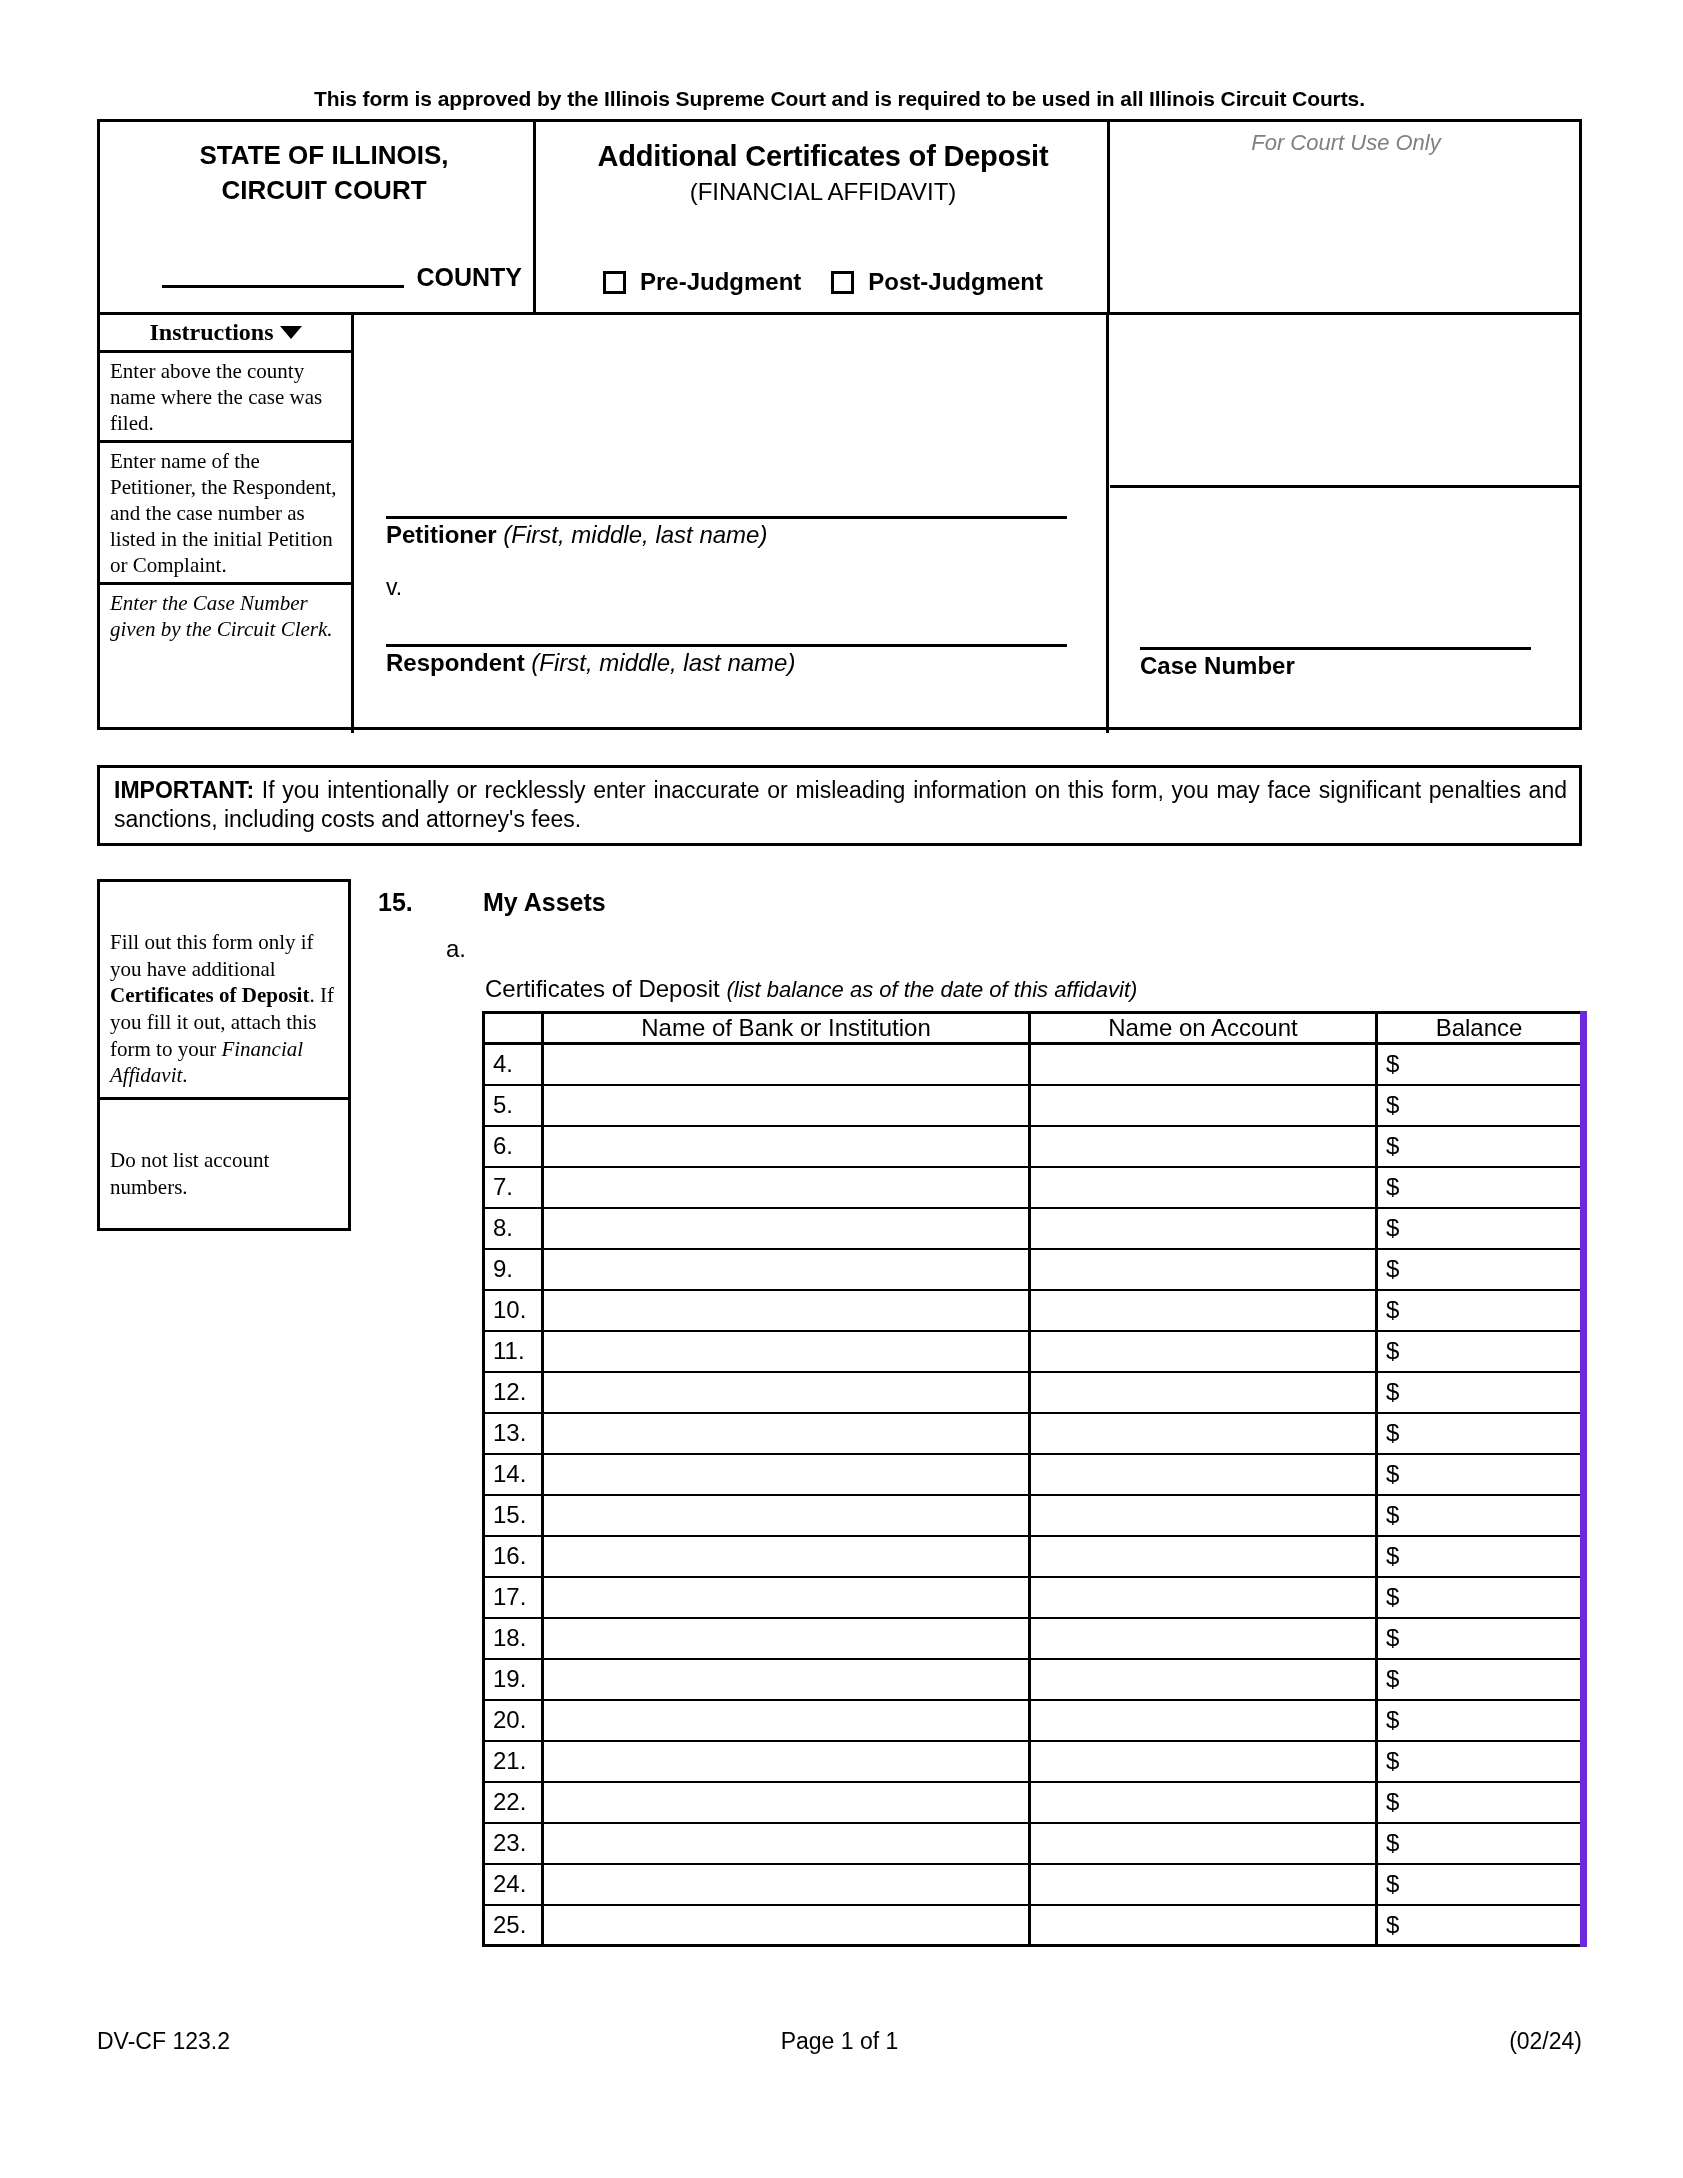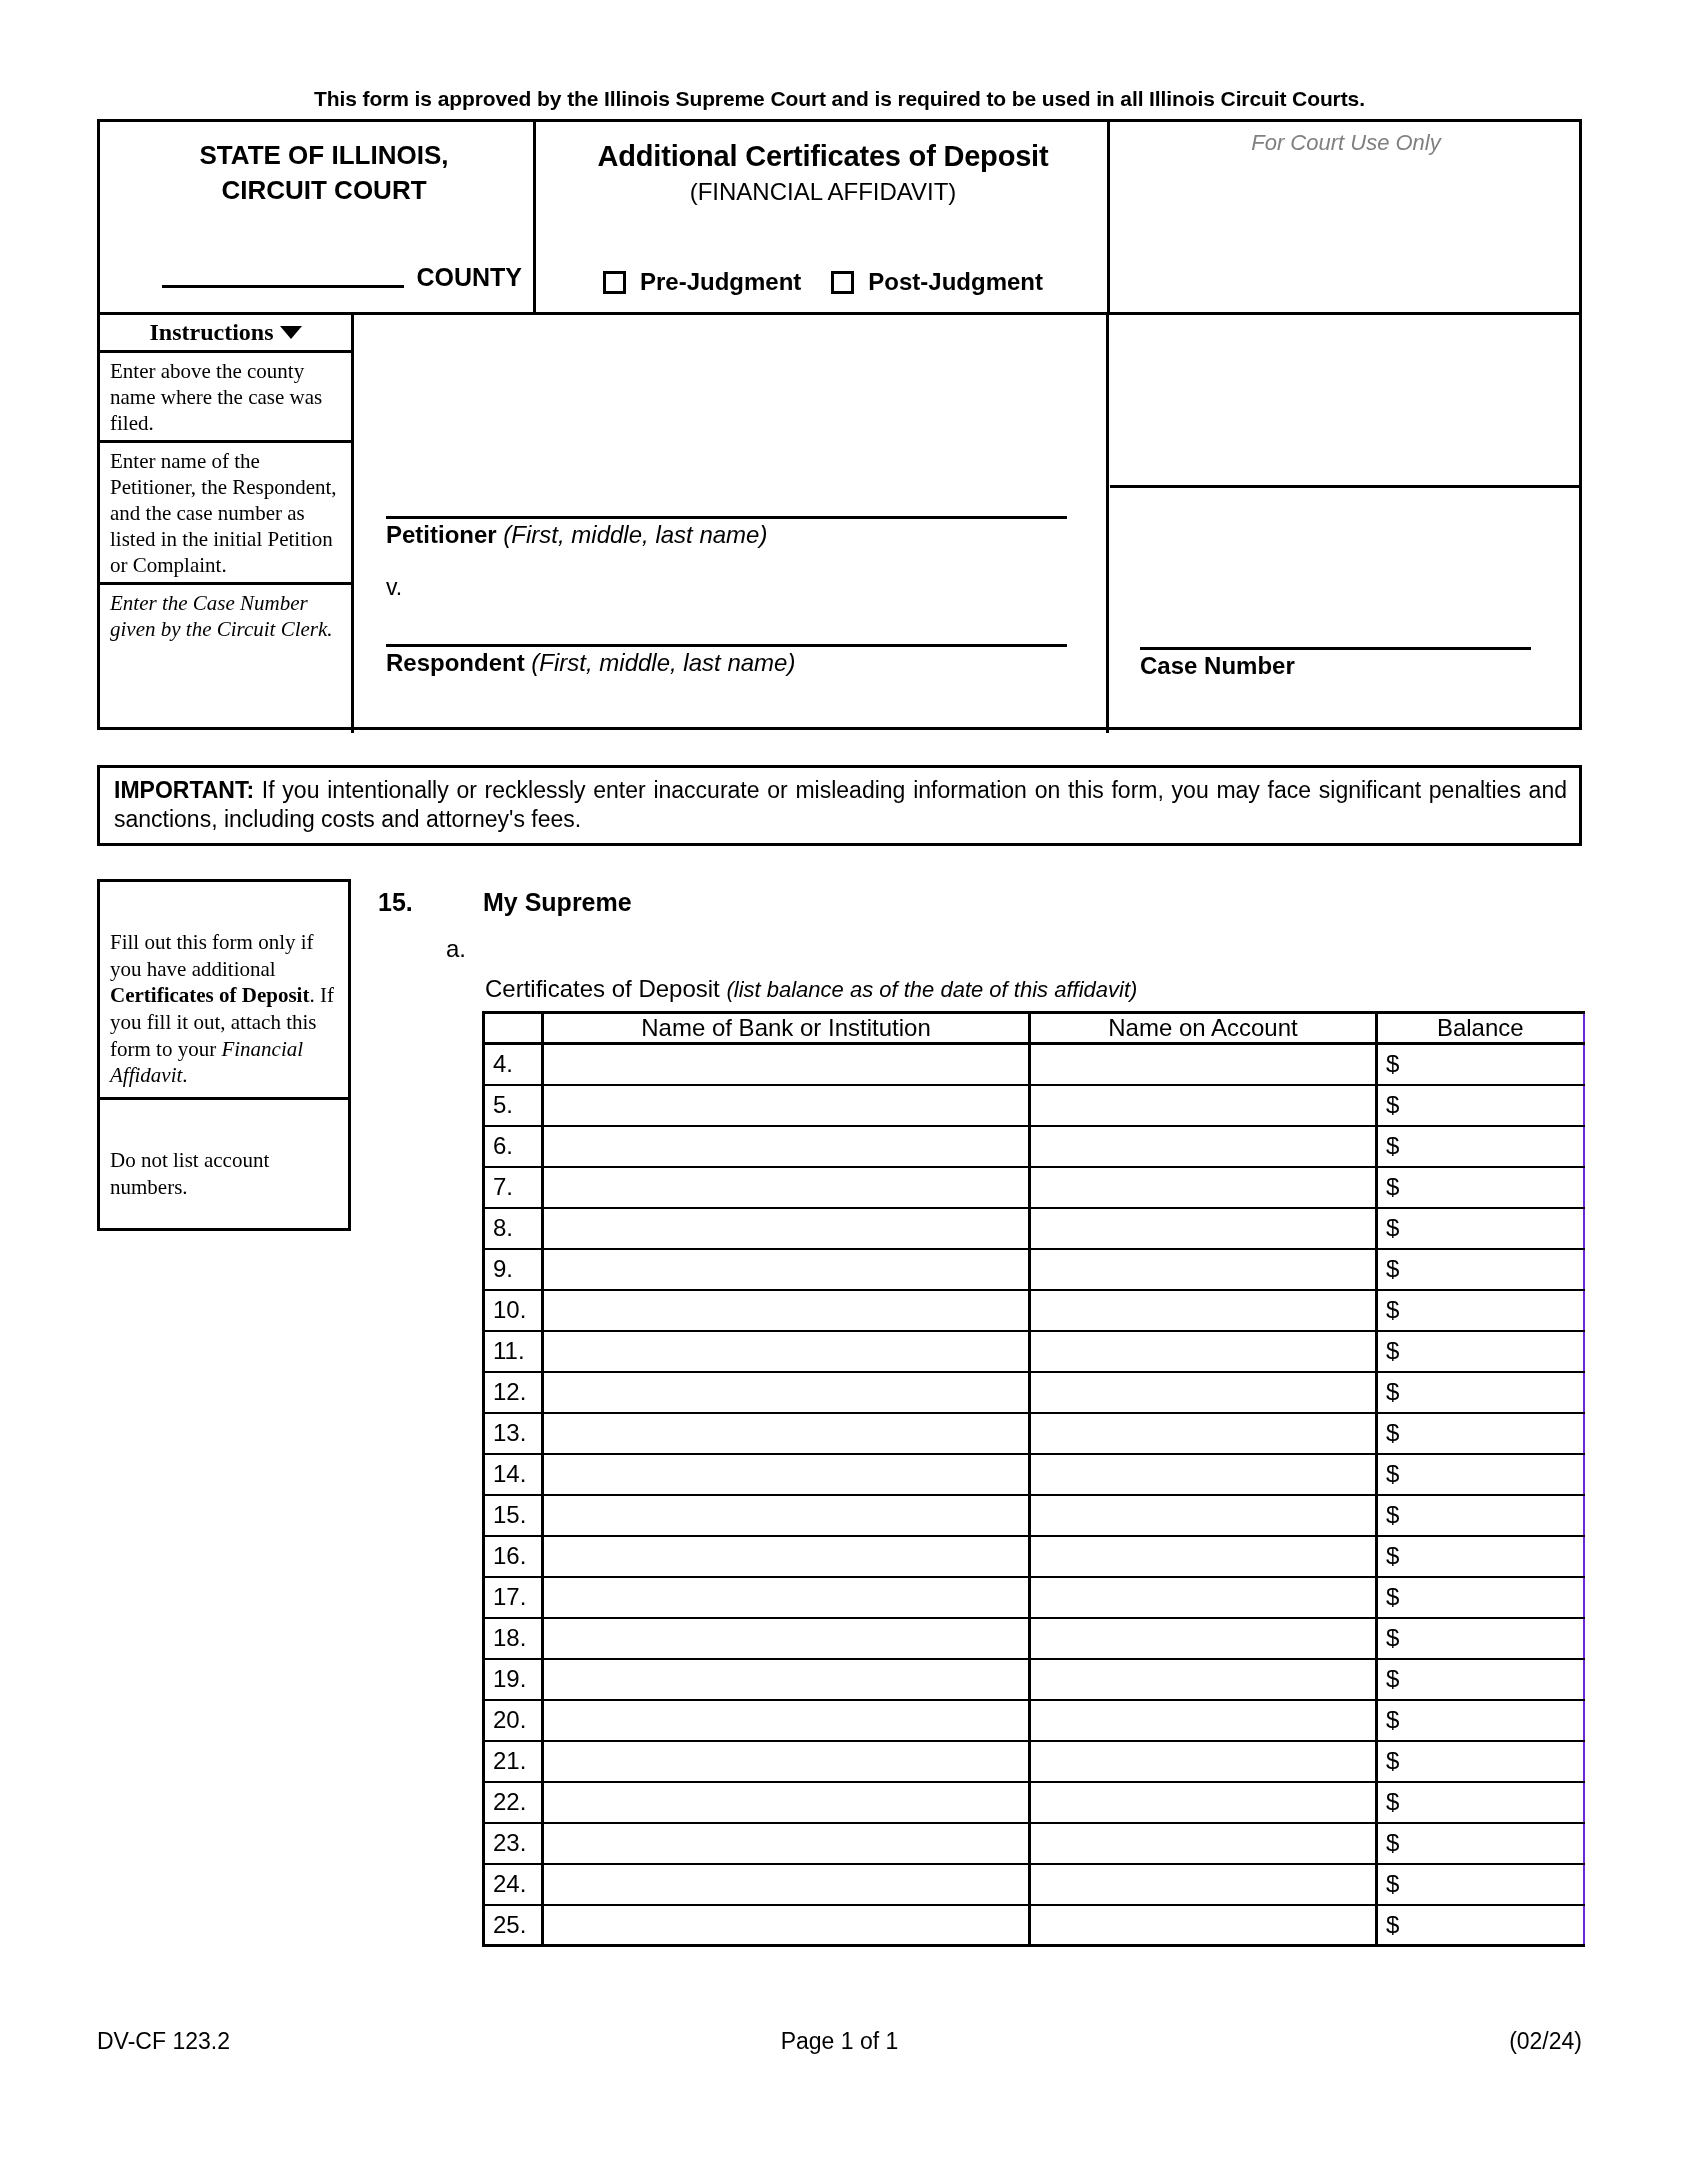--- a/index.html
+++ b/index.html
@@ -281,21 +281,21 @@
   .col-bank  { width: 487px; }
   .col-name  { width: 347px; }
   .col-bal   { width: 207px; text-align: left; padding-left: 10px; }
   .cod-table th.col-num { border-top: 3px solid #000; }
   .cod-table td.col-bank,
   .cod-table td.col-name { border-left: 3px solid #000; }
   .cod-table th.col-bank,
   .cod-table th.col-name { border-left: 3px solid #000; }
   .cod-table td.col-bal, .cod-table th.col-bal { border-left: 3px solid #000; }
   .cod-table td:first-child, .cod-table th:first-child { border-left: 3px solid #000; }
-  .cod-table td:last-child, .cod-table th:last-child { border-right: 2px solid #6d28d9; }
+  .cod-table td:last-child, .cod-table th:last-child { border-right: 7px solid #6d28d9; }
 
   
   .footer {
     position: absolute;
     left: 97px; top: 2028px;
     width: 1485px;
     display: flex;
     font-size: 23px;
   }
   .footer-left { width: 515px; text-align: left; }
@@ -387,21 +387,21 @@
     <div class="note-cell">
       <span>Fill out this form only if you have additional </span><b>Certificates of Deposit</b><span>. If you fill it out, attach this form to your </span><i>Financial Affidavit</i><span>.</span>
     </div>
     <div class="note-cell">
       <span>Do not list account numbers.</span>
       <div class="note-spacer"></div>
     </div>
   </div>
 
   <div class="assets-num">15.</div>
-  <div class="assets-title">My Supreme</div>
+  <div class="assets-title">My Assets</div>
   <div class="item-a-letter">a.</div>
   <div class="cod-line">
     <span>Certificates of Deposit </span><i>(list balance as of the date of this affidavit)</i>
   </div>
 
   <table class="cod-table">
     <thead>
       <tr>
         <th class="col-num"></th>
         <th class="col-bank">Name of Bank or Institution</th>

